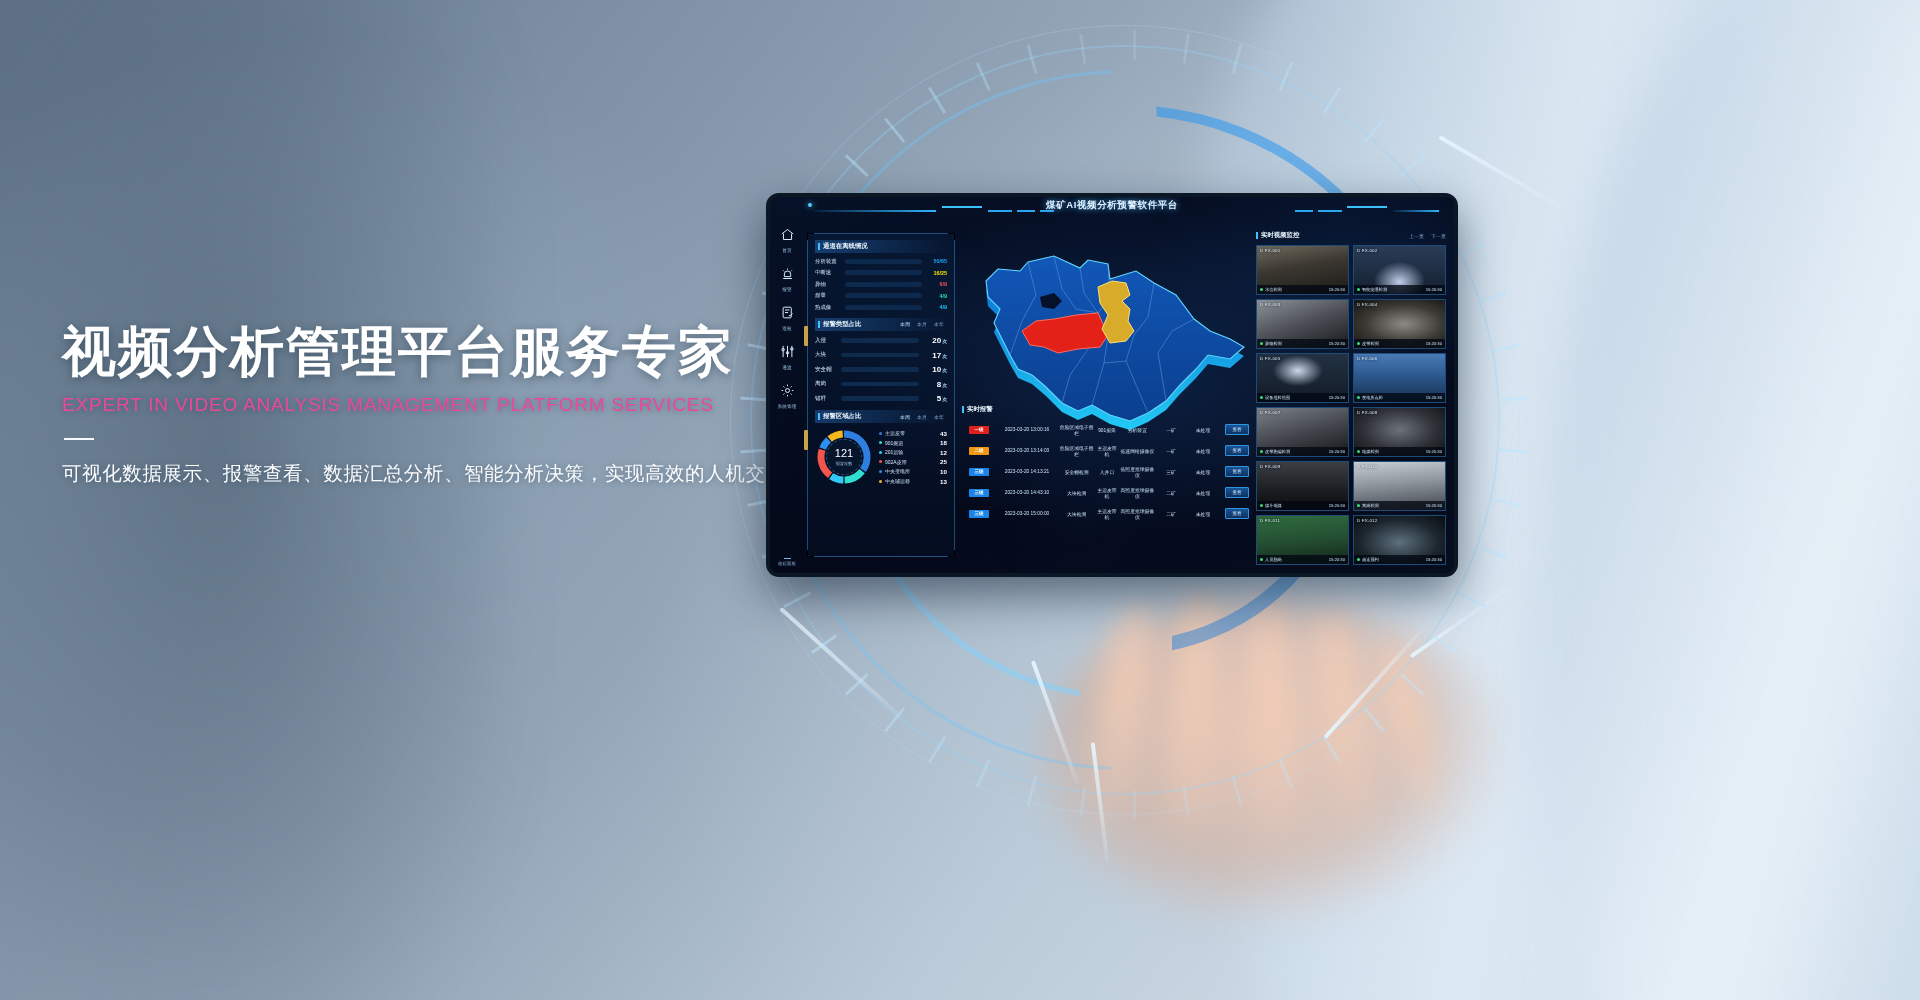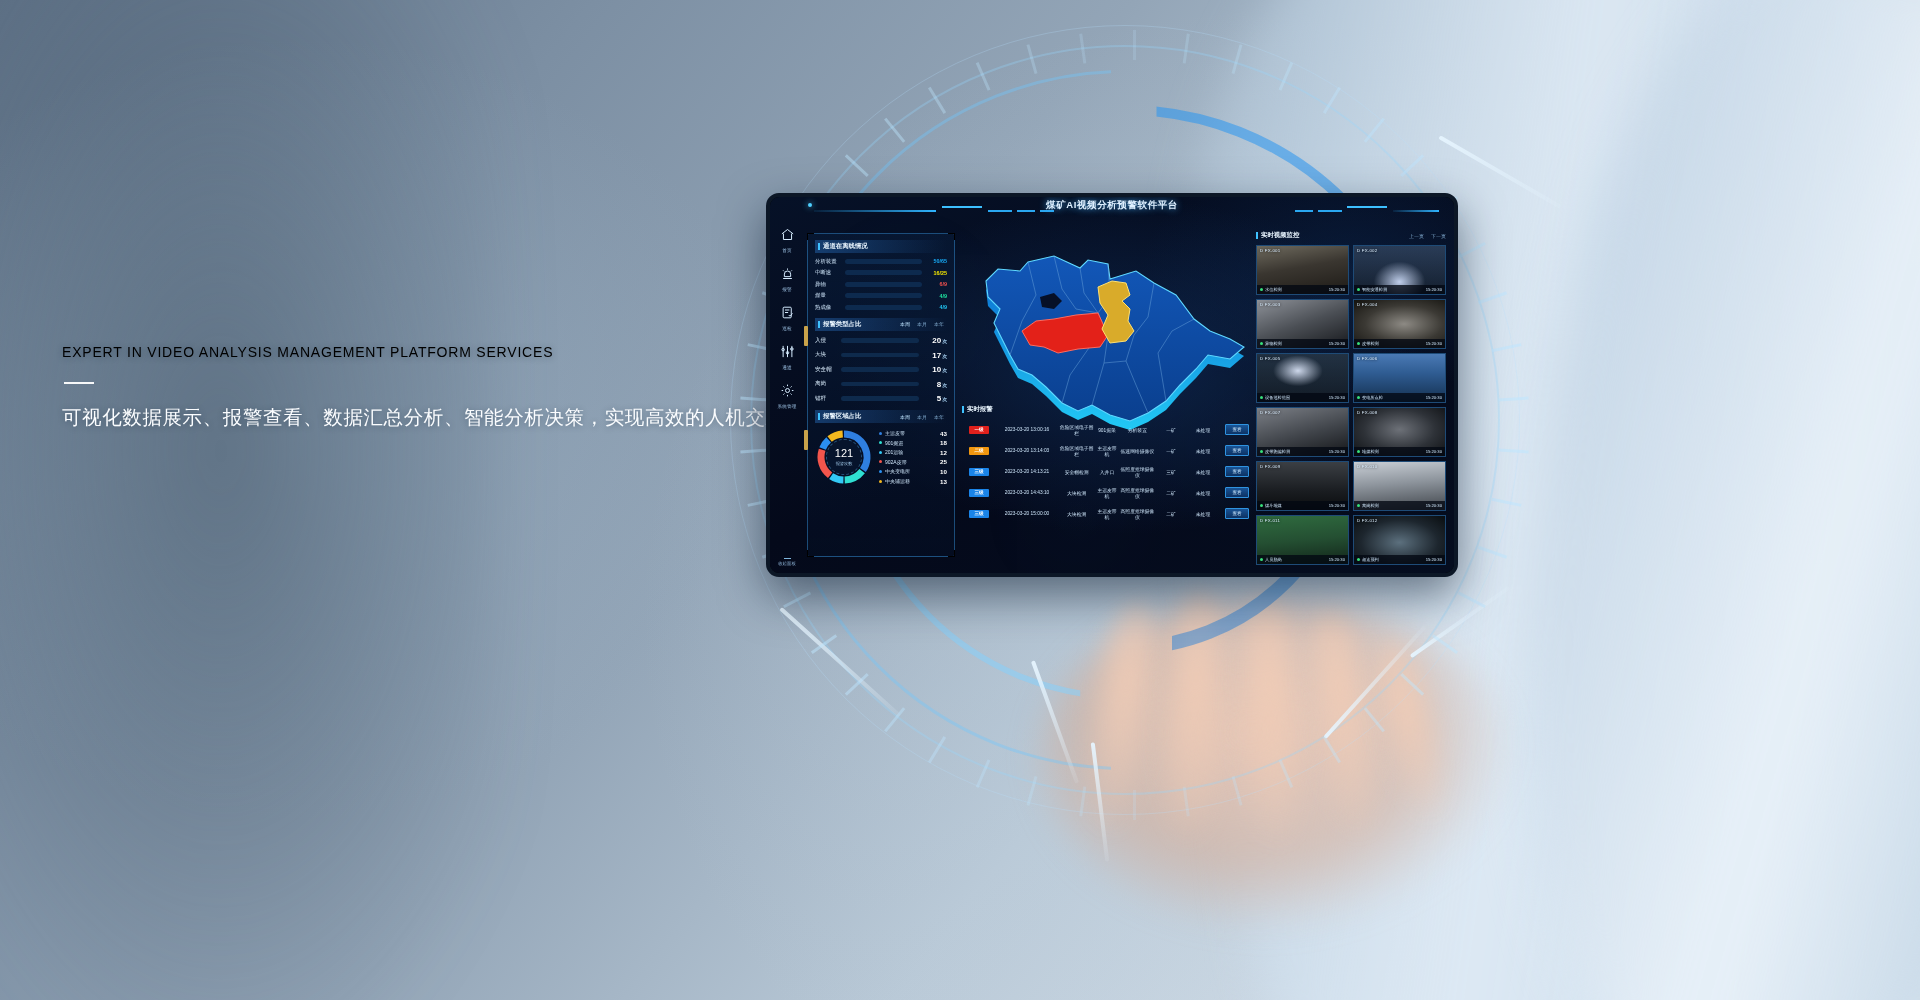--- a/index.html
+++ b/index.html
@@ -56,21 +56,21 @@
   .b2{left:250px;top:700px;width:130px;transform:rotate(70deg);}
   .b3{left:560px;top:660px;width:150px;transform:rotate(-48deg);}
   .b4{left:660px;top:600px;width:120px;transform:rotate(-35deg);}
   .b5{left:300px;top:780px;width:120px;transform:rotate(83deg);}
   .b6{left:690px;top:150px;width:140px;transform:rotate(30deg);}
 
   
   .copy{position:absolute;left:62px;top:320px;width:800px;color:#fff;z-index:6;}
   .copy h1{font-size:54px;font-weight:bold;letter-spacing:2px;line-height:1.15;
            text-shadow:0 2px 10px rgba(20,40,60,.45);}
-  .copy .en{margin-top:24px;font-size:14px;letter-spacing:.8px;color:#000000;
+  .copy .en{margin-top:12px;font-size:19px;letter-spacing:.8px;color:#ec4899;
             text-shadow:0 1px 6px rgba(20,40,60,.4);}
   .copy .rule{width:30px;height:2px;background:#fff;margin:22px 0 20px 2px;opacity:.95;}
   .copy .cn{font-size:19.5px;letter-spacing:.6px;color:#fbfdff;text-shadow:0 1px 6px rgba(20,40,60,.4);}
 
   
   .screen{position:absolute;left:766px;top:193px;width:692px;height:384px;
           background:#000000;border:4px solid #0c1726;border-radius:13px;
           box-shadow:0 18px 46px rgba(10,25,45,.55);overflow:hidden;z-index:8;}
   .screen-inner{position:absolute;inset:0;
     background:
@@ -258,20 +258,21 @@
       <div class="tick" style="transform:rotate(313.04347826086956deg);opacity:0.6055967404502584"></div>
       <div class="tick" style="transform:rotate(320.8695652173913deg);opacity:0.554141153531597"></div>
       <div class="tick" style="transform:rotate(328.69565217391306deg);opacity:0.49696113383599144"></div>
       <div class="tick" style="transform:rotate(336.5217391304348deg);opacity:0.43513290263481874"></div>
       <div class="tick" style="transform:rotate(344.3478260869565deg);opacity:0.3698201681244829"></div>
       <div class="tick" style="transform:rotate(352.17391304347825deg);opacity:0.30225222253933437"></div>
     </div>
 </div>
 
 <div class="copy">
+  <h1>视频分析管理平台服务专家</h1>
   <div class="en">EXPERT IN VIDEO ANALYSIS MANAGEMENT PLATFORM SERVICES</div>
   <div class="rule"></div>
   <div class="cn">可视化数据展示、报警查看、数据汇总分析、智能分析决策，实现高效的人机交互</div>
 </div>
 
 <div class="screen">
   <div class="screen-inner"></div>
   <div class="noise"></div>
 
   <div class="dash-header">

